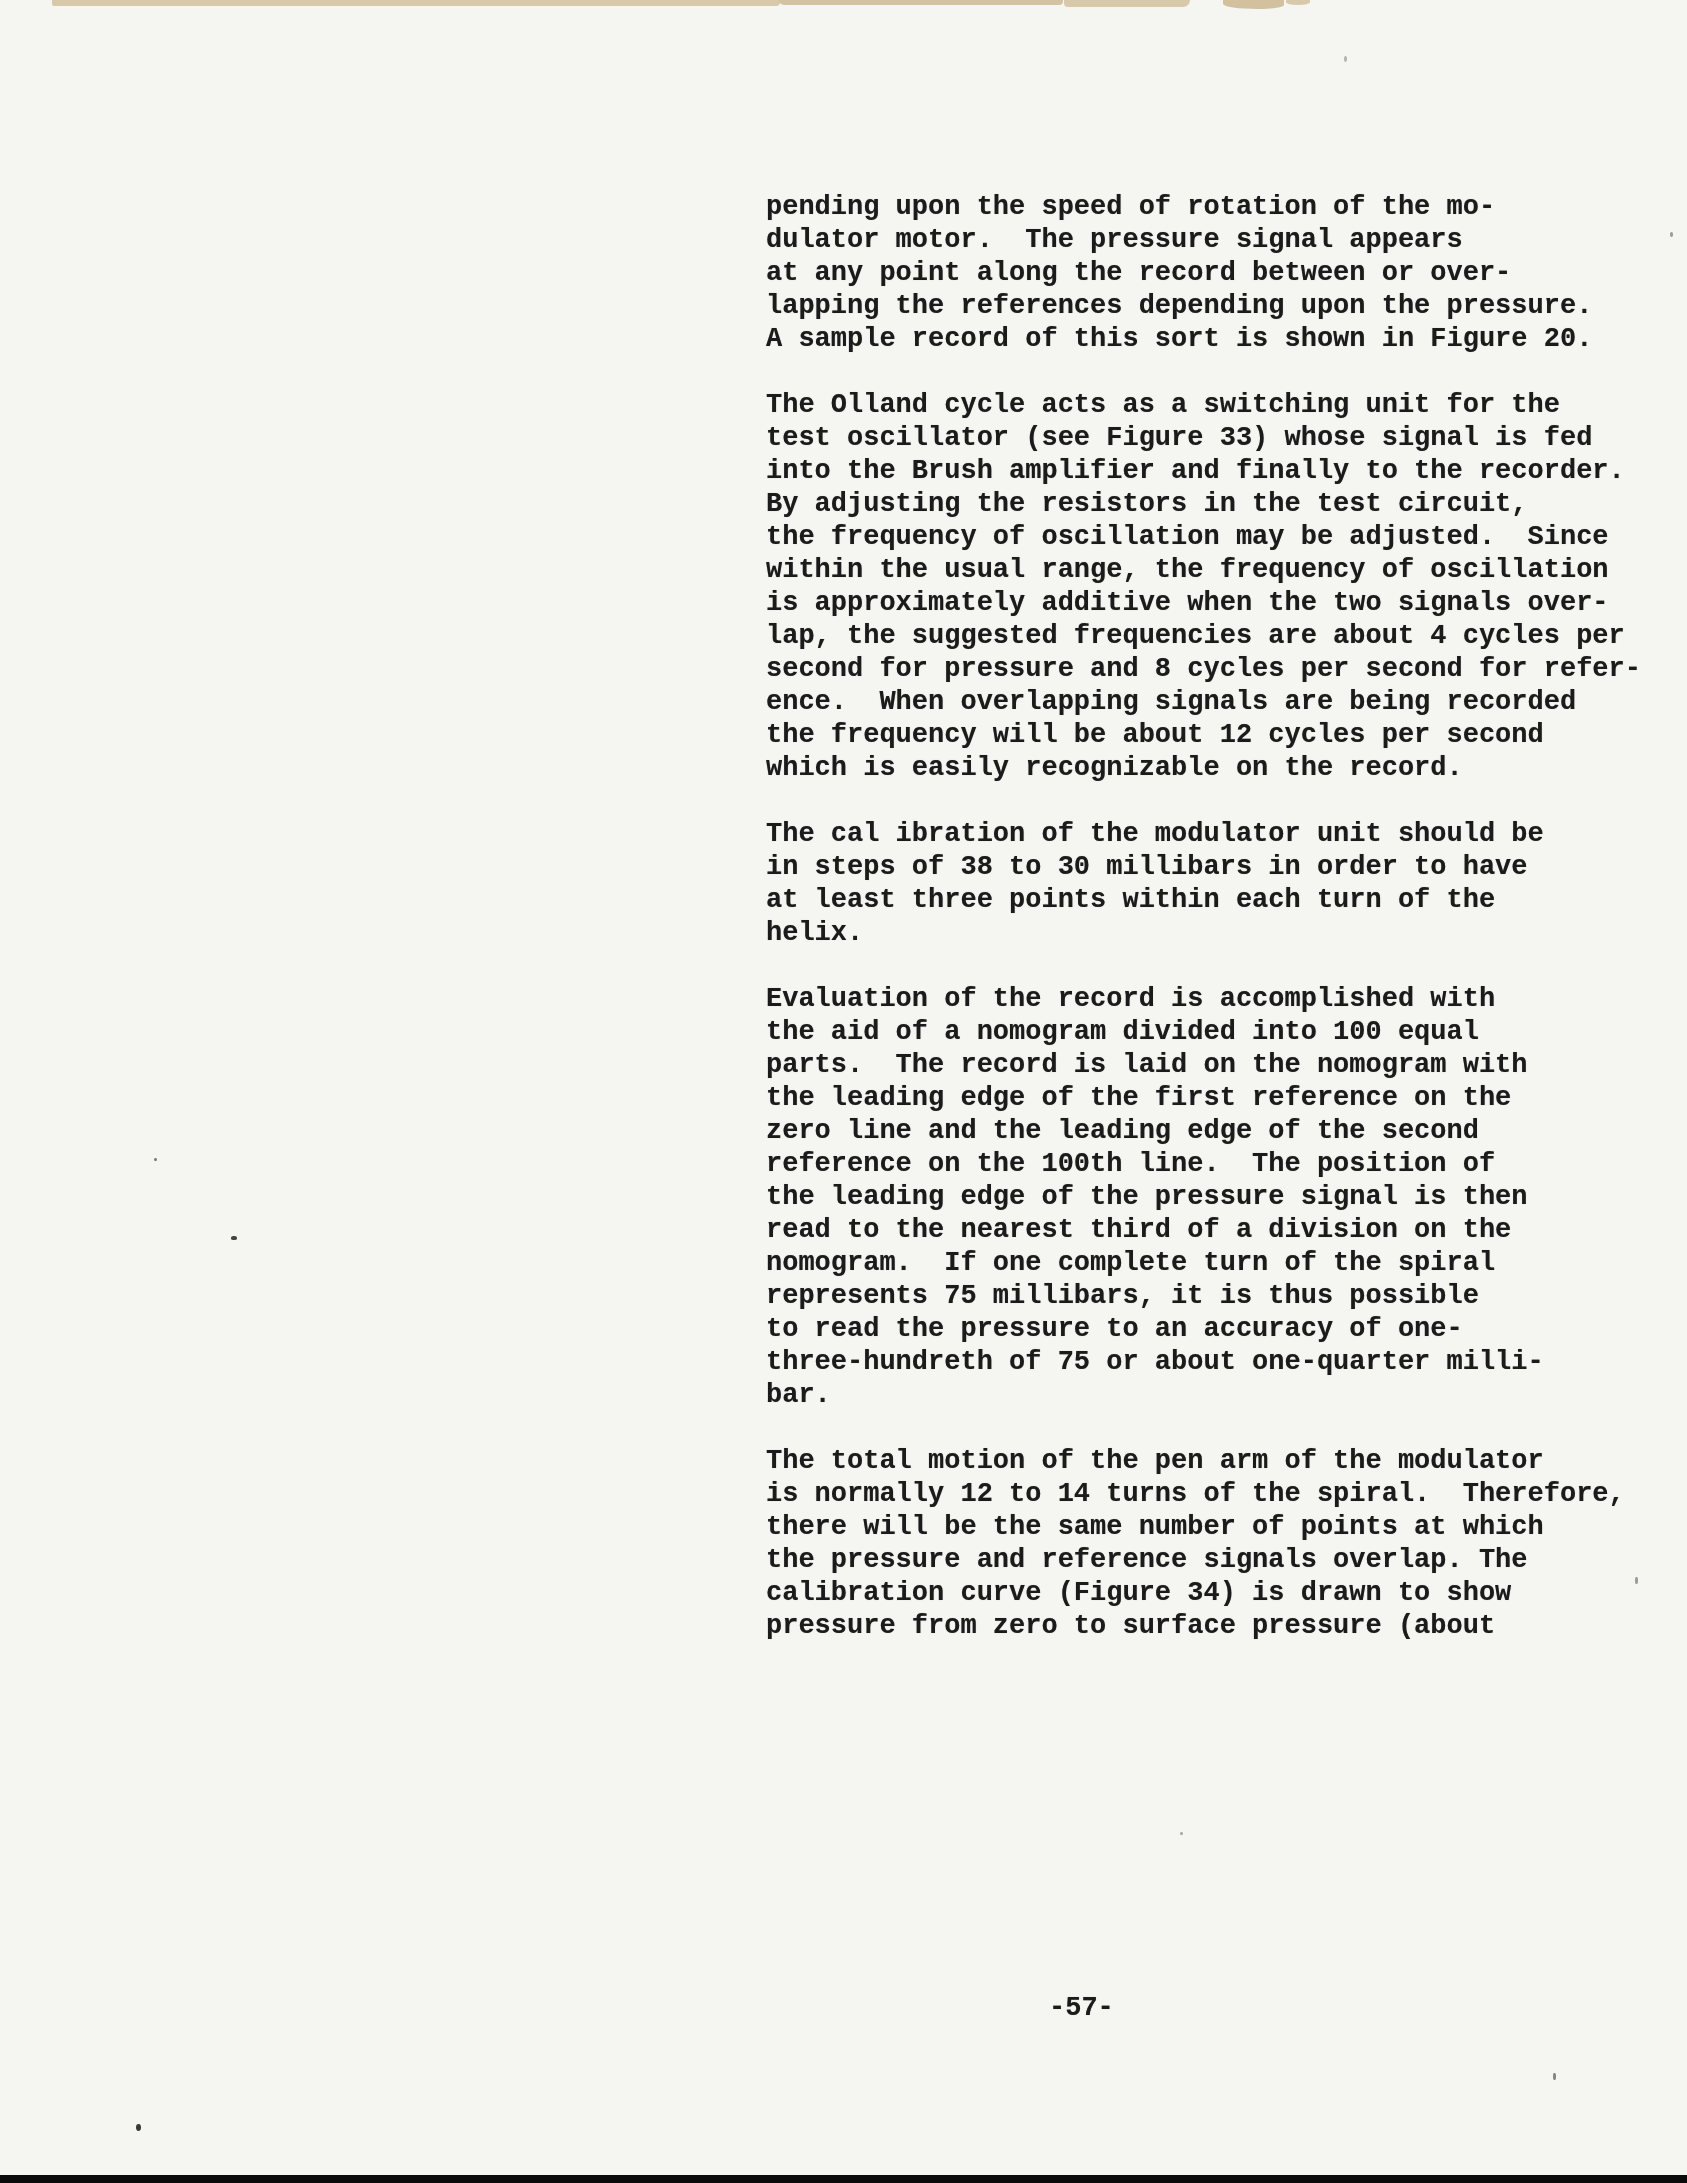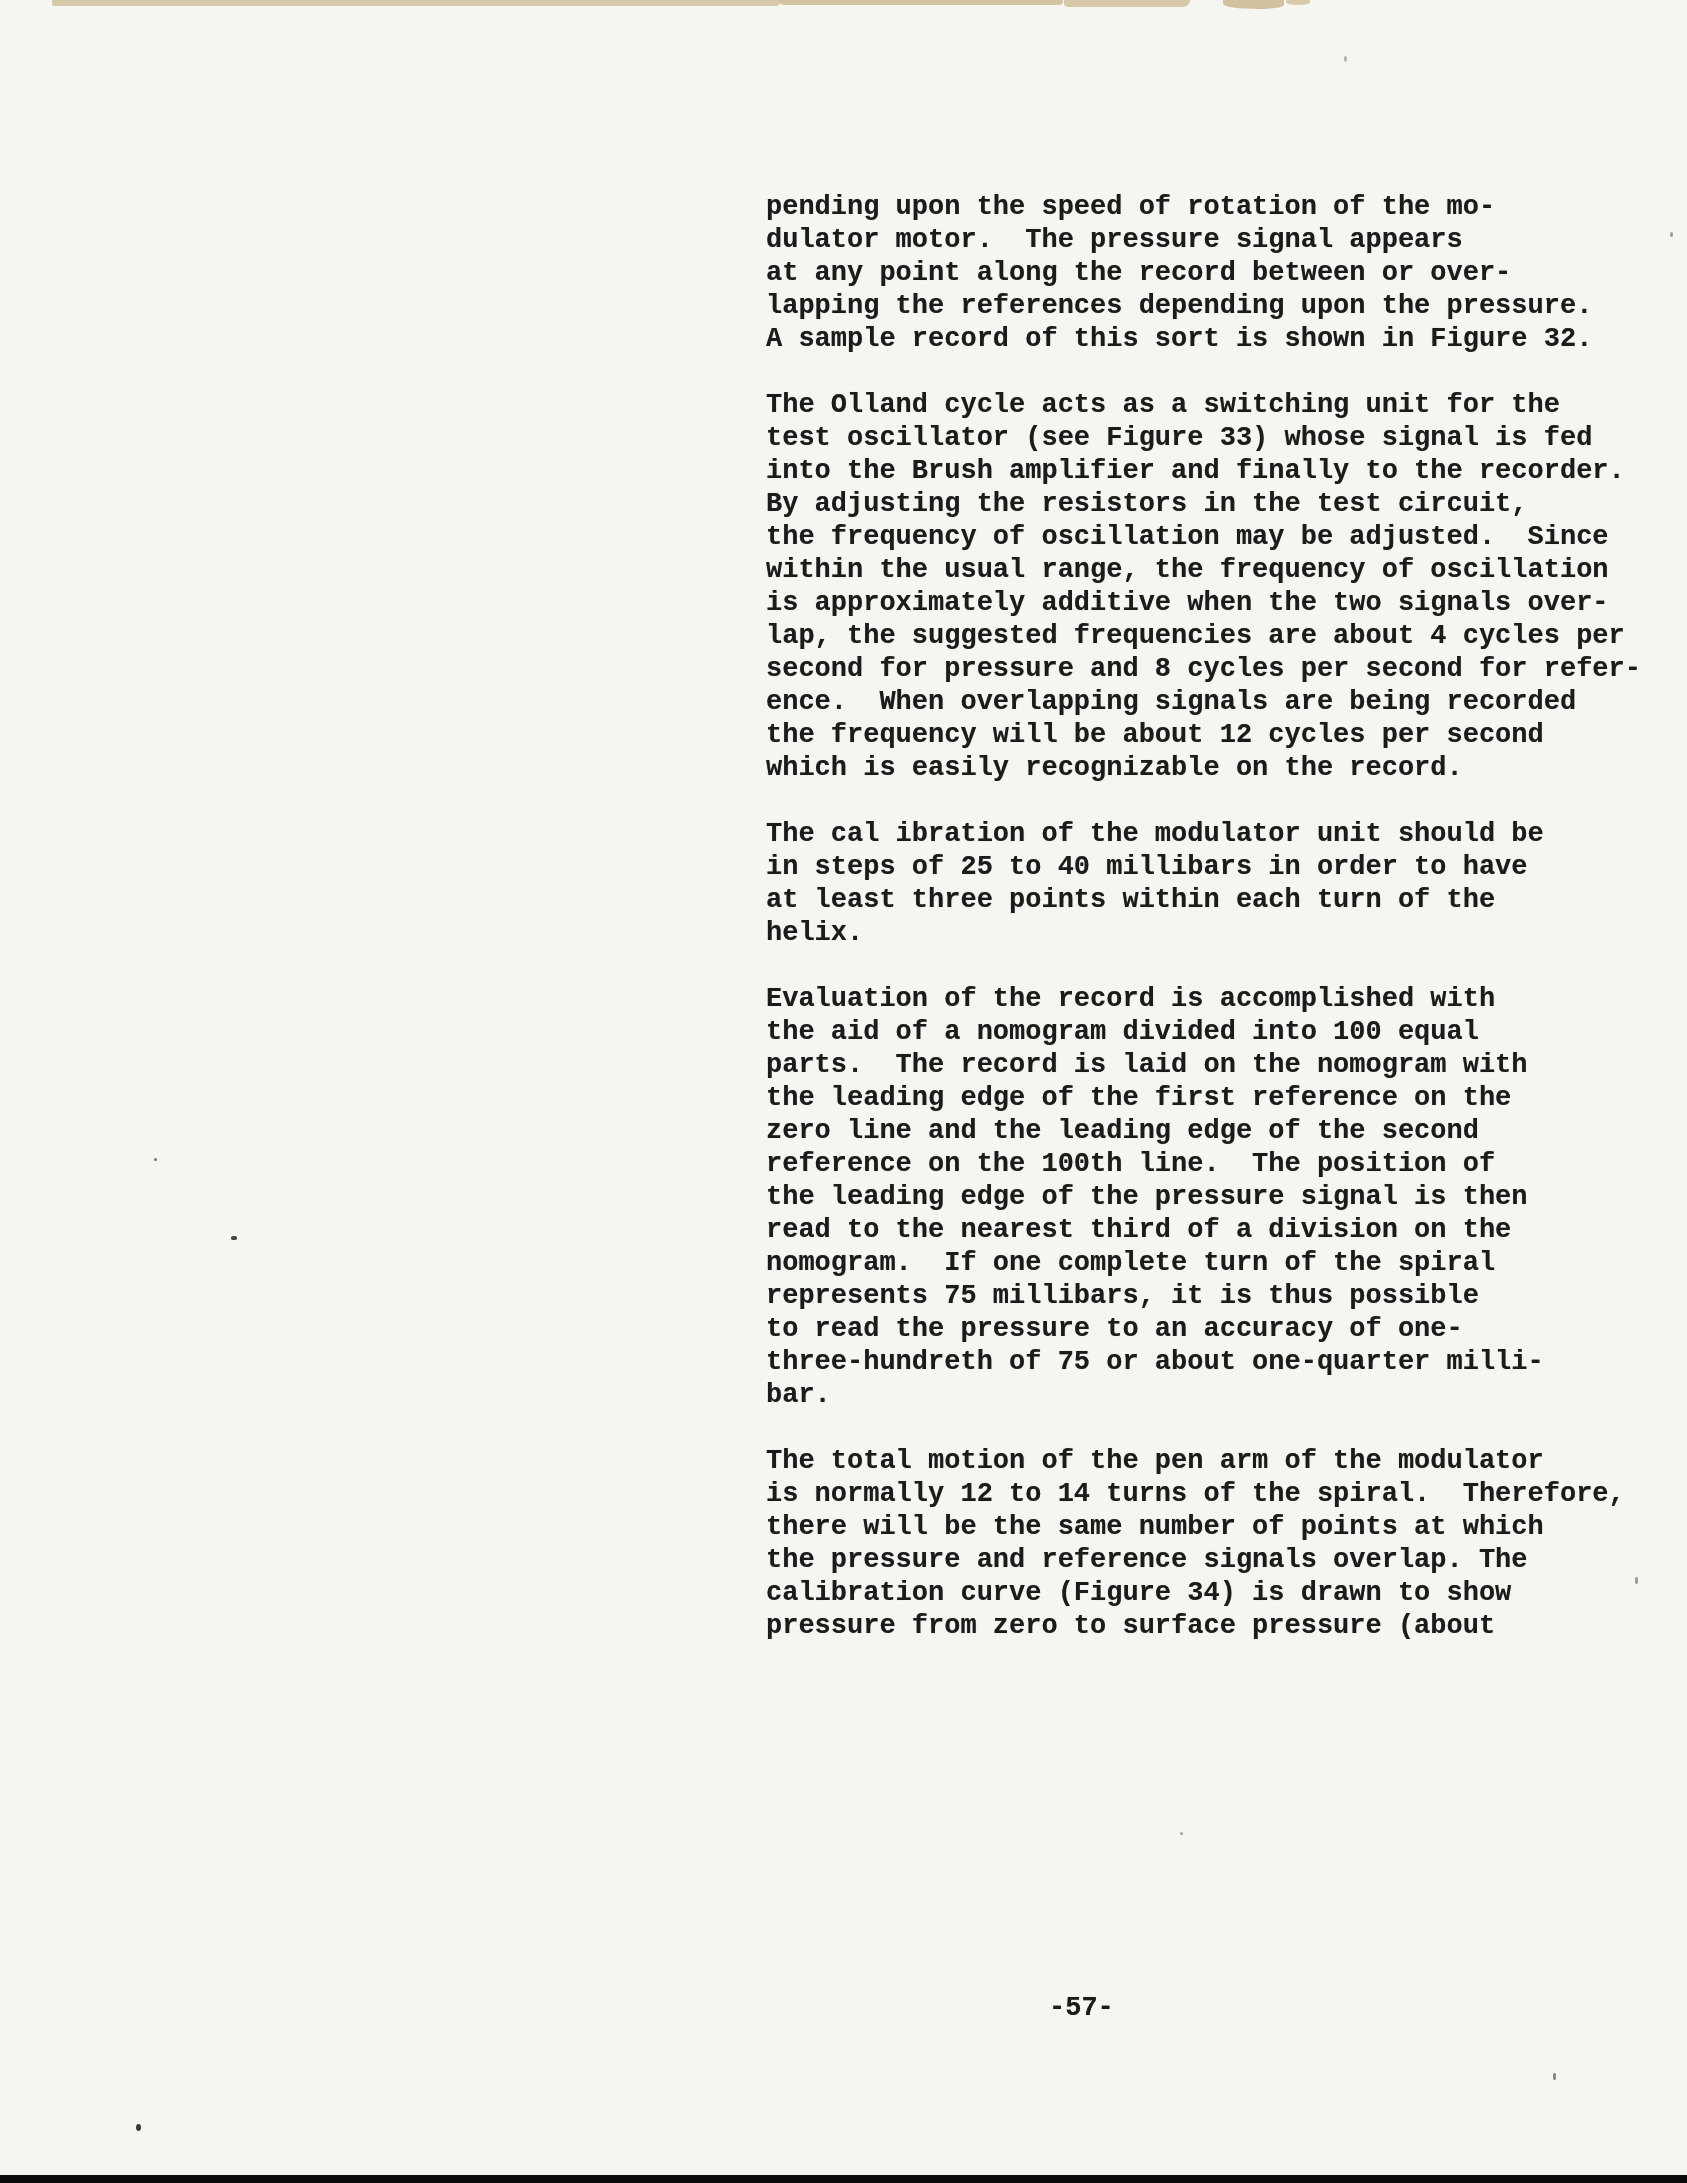--- a/index.html
+++ b/index.html
@@ -97,35 +97,35 @@
     <div class="tape-fragment tf3"></div>
     <div class="tape-fragment tf4"></div>
     <div class="tape-fragment tf5"></div>
   </div>
 
   <div id="text-block">
     <div class="para">pending upon the speed of rotation of the mo-
 dulator motor.  The pressure signal appears
 at any point along the record between or over-
 lapping the references depending upon the pressure.
-A sample record of this sort is shown in Figure 32.</div>
+A sample record of this sort is shown in Figure 20.</div>
     <div class="para">The Olland cycle acts as a switching unit for the
 test oscillator (see Figure 33) whose signal is fed
 into the Brush amplifier and finally to the recorder.
 By adjusting the resistors in the test circuit,
 the frequency of oscillation may be adjusted.  Since
 within the usual range, the frequency of oscillation
 is approximately additive when the two signals over-
 lap, the suggested frequencies are about 4 cycles per
 second for pressure and 8 cycles per second for refer-
 ence.  When overlapping signals are being recorded
 the frequency will be about 12 cycles per second
 which is easily recognizable on the record.</div>
     <div class="para">The cal ibration of the modulator unit should be
-in steps of 25 to 40 millibars in order to have
+in steps of 38 to 30 millibars in order to have
 at least three points within each turn of the
 helix.</div>
     <div class="para">Evaluation of the record is accomplished with
 the aid of a nomogram divided into 100 equal
 parts.  The record is laid on the nomogram with
 the leading edge of the first reference on the
 zero line and the leading edge of the second
 reference on the 100th line.  The position of
 the leading edge of the pressure signal is then
 read to the nearest third of a division on the

